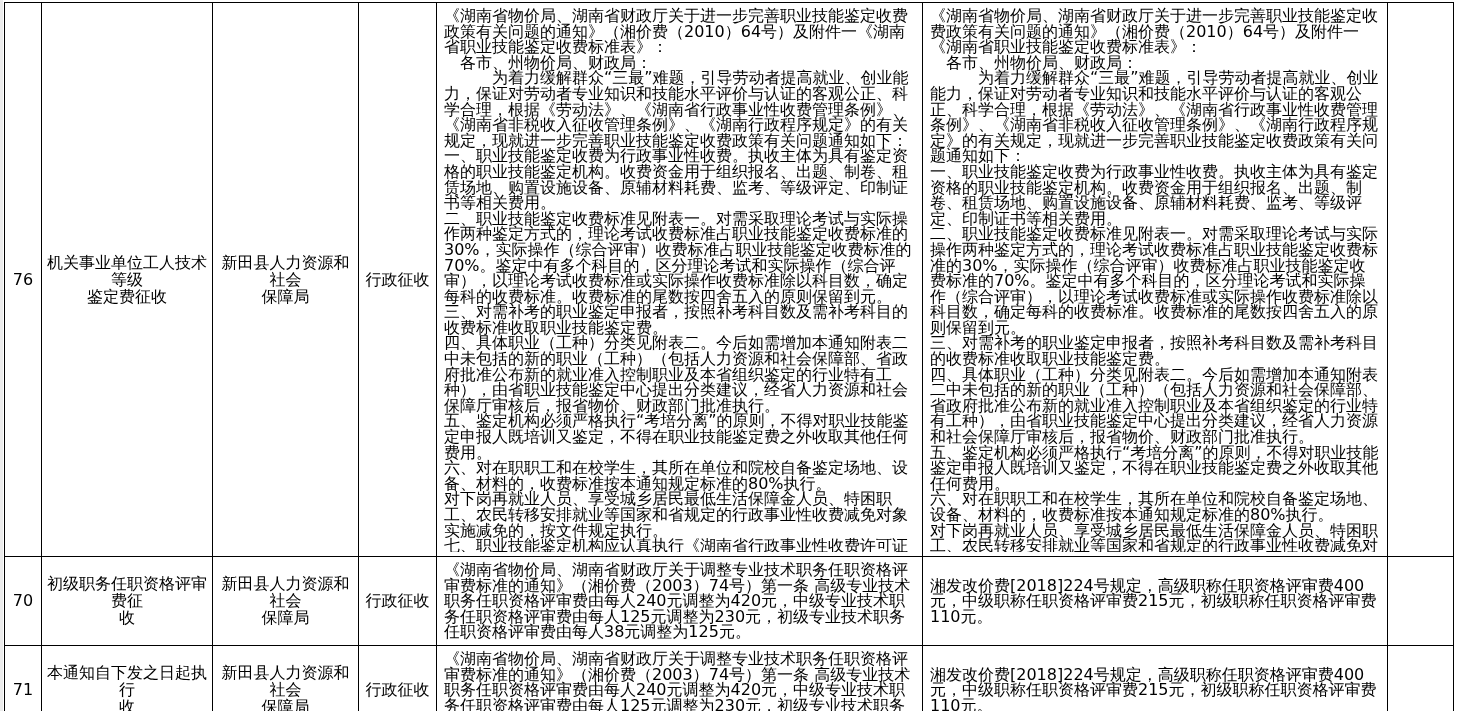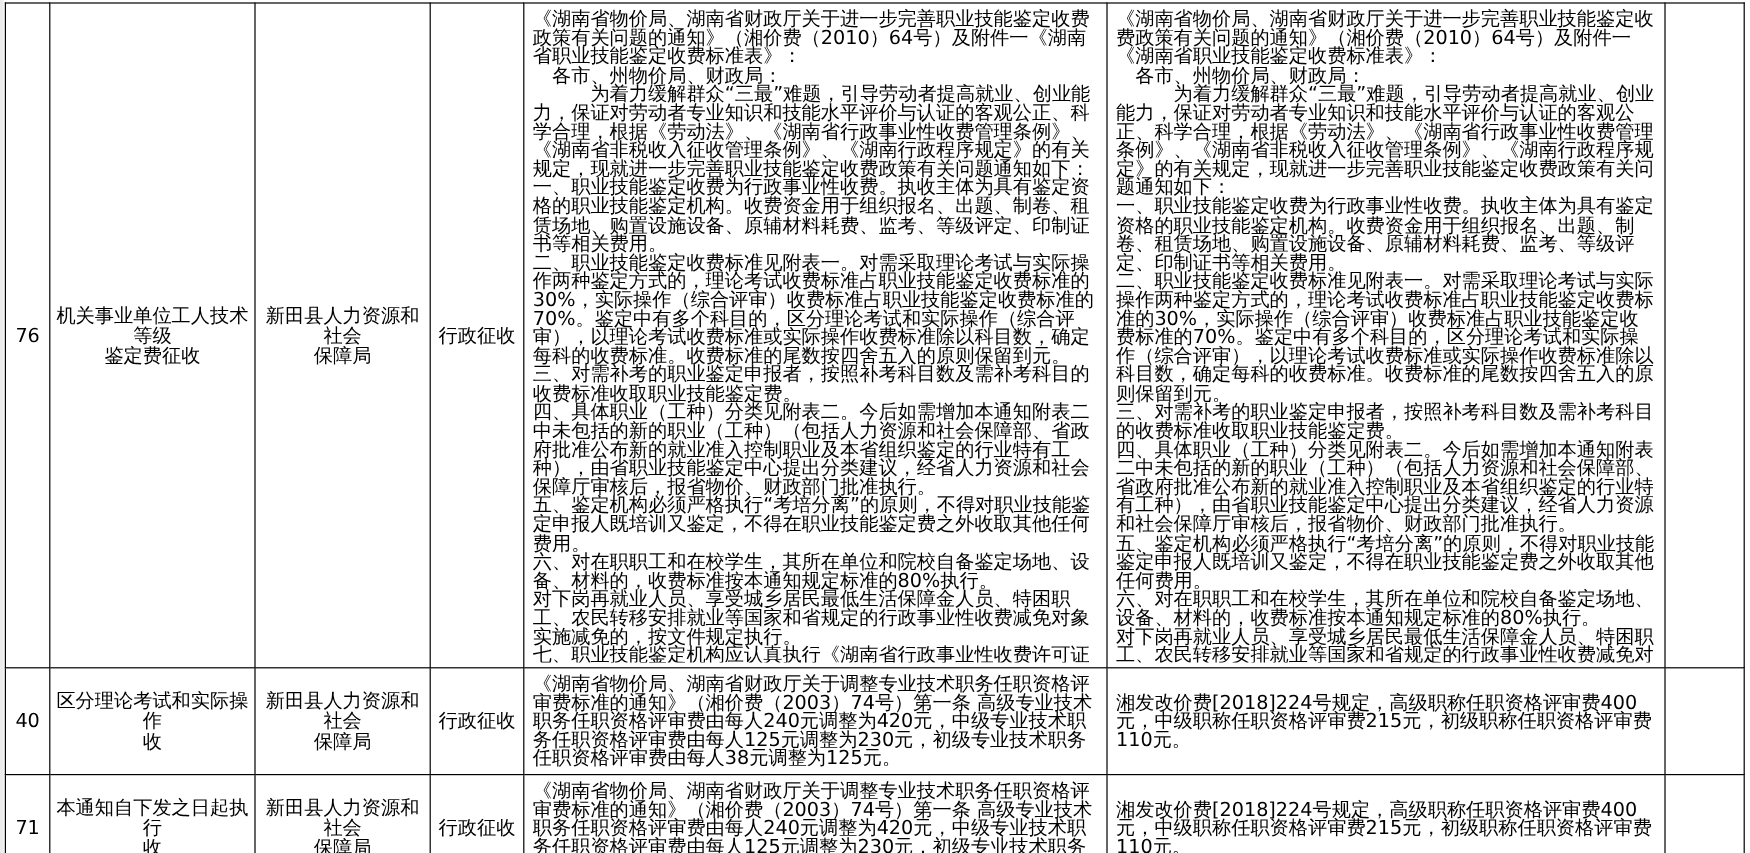--- a/index.html
+++ b/index.html
@@ -94,22 +94,22 @@
 四、具体职业（工种）分类见附表二。今后如需增加本通知附表二中未包括的新的职业（工种）（包括人力资源和社会保障部、省政府批准公布新的就业准入控制职业及本省组织鉴定的行业特有工种），由省职业技能鉴定中心提出分类建议，经省人力资源和社会保障厅审核后，报省物价、财政部门批准执行。
 五、鉴定机构必须严格执行“考培分离”的原则，不得对职业技能鉴定申报人既培训又鉴定，不得在职业技能鉴定费之外收取其他任何费用。
 六、对在职职工和在校学生，其所在单位和院校自备鉴定场地、设备、材料的，收费标准按本通知规定标准的80%执行。
 对下岗再就业人员、享受城乡居民最低生活保障金人员、特困职工、农民转移安排就业等国家和省规定的行政事业性收费减免对象实施减免的，按文件规定执行。
 七、职业技能鉴定机构应认真执行《湖南省行政事业性收费许可证管理办法》的规定，持同级编委（办）批准成立的文件或省级及以上人力资源和社会保障部门批准设立鉴定所、站的文件，到同级物价部门办理《收费许可证》手续，在没有获得《收费许可证》前不得收费。并在收费场所显著位置公示收费项目、收费标</div>
           </td>
       <td class="notes"></td>
     </tr>
 
     <tr style="height:79px">
-      <td class="c" style="white-space: pre-wrap;">40</td>
-      <td class="c" style="white-space: pre-wrap;">区分理论考试和实际操作
+      <td class="c" style="white-space: pre-wrap;">70</td>
+      <td class="c" style="white-space: pre-wrap;">初级职务任职资格评审费征
 收</td>
       <td class="c" style="white-space: pre-wrap;">新田县人力资源和社会
 保障局</td>
       <td class="c" style="white-space: pre-wrap;">行政征收</td>
       <td class="txt">
             <div class="clip">《湖南省物价局、湖南省财政厅关于调整专业技术职务任职资格评审费标准的通知》（湘价费（2003）74号）第一条 高级专业技术职务任职资格评审费由每人240元调整为420元，中级专业技术职务任职资格评审费由每人125元调整为230元，初级专业技术职务任职资格评审费由每人38元调整为125元。</div>
           </td>
       <td class="txt">
             <div class="clip">湘发改价费[2018]224号规定，高级职称任职资格评审费400元，中级职称任职资格评审费215元，初级职称任职资格评审费110元。</div>
           </td>

